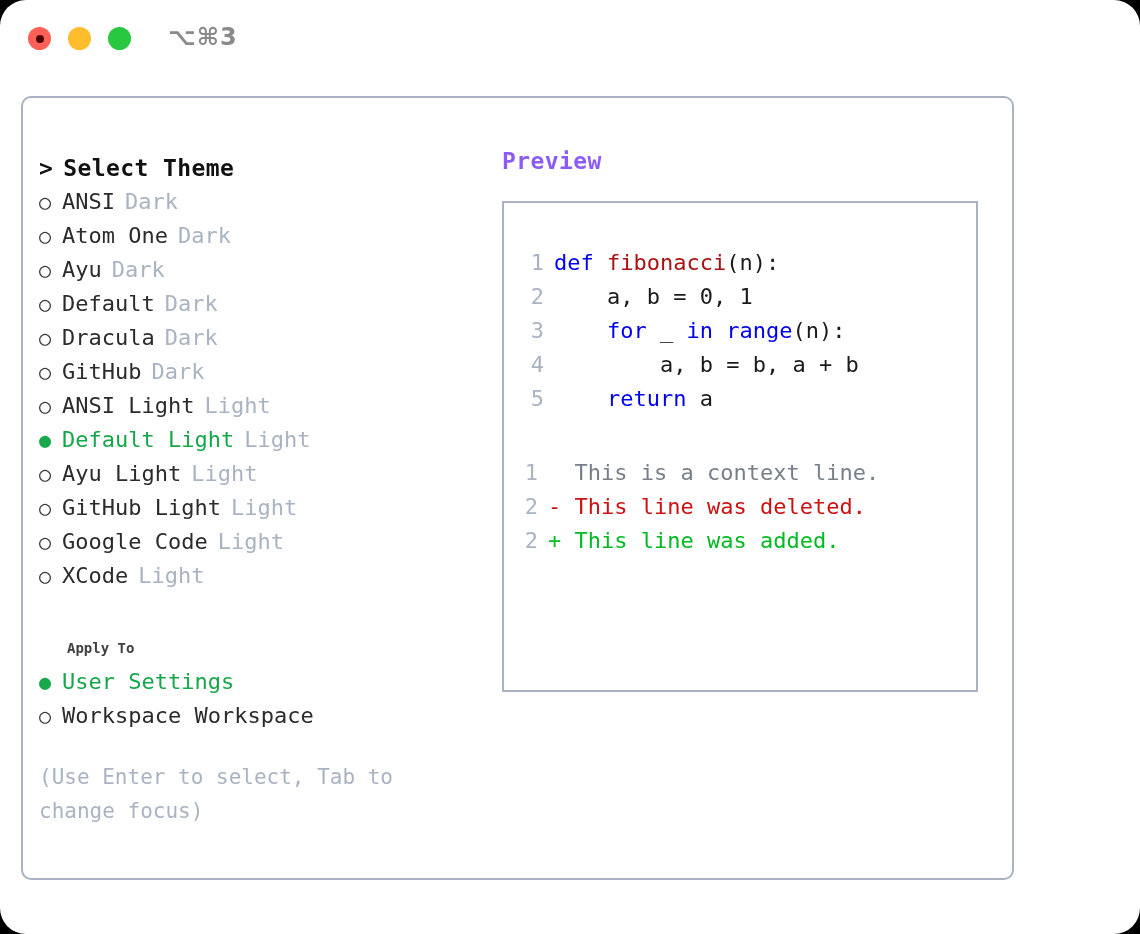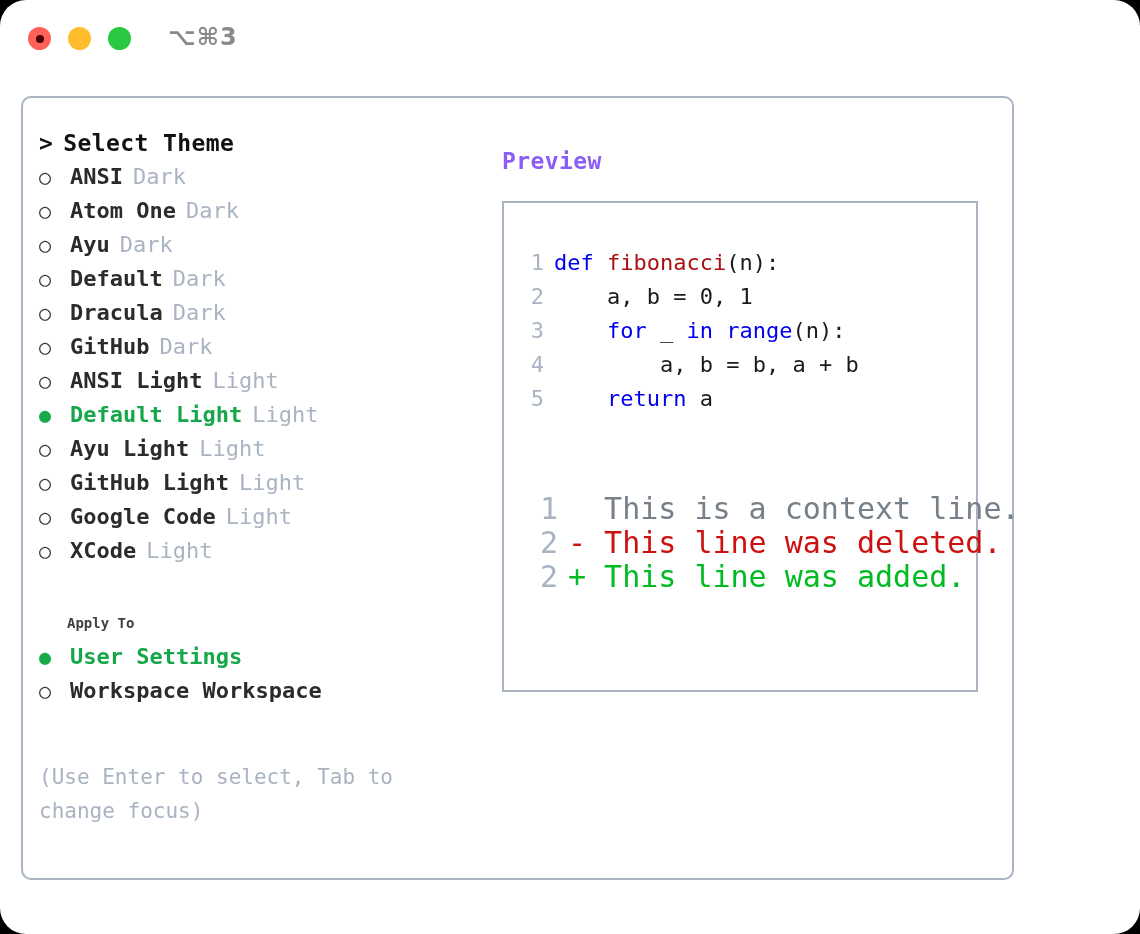--- a/index.html
+++ b/index.html
@@ -71,21 +71,21 @@
     border: 2px solid #a9b3c2;
     border-radius: 10px;
     box-sizing: border-box;
     background: #ffffff;
   }
 
   
   #theme-column {
     position: absolute;
     left: 16px;
-    top: 28px;
+    top: 53px;
     width: 450px;
   }
   .row {
     height: 34px;
     line-height: 34px;
     white-space: nowrap;
     font-size: 22px;
     color: #2b2b2b;
   }
   #theme-header {
@@ -98,21 +98,21 @@
 
   .radio {
     display: inline-block;
     width: 20px;
     text-align: left;
     font-size: 20px;
   }
   .radio.off { color: #3a3a3a; }
   .radio.on  { color: #17a94a; }
 
-  .row-label  { margin-left: 11px; font-weight: bold; }
+  .row-label  { margin-left: 3px; }
   .row-badge  { color: #a9b3c2; margin-left: 10px; }
   .row.selected .row-label { color: #16a74a; }
 
   #applyto-block { margin-top: 38px; }
   #applyto-header {
     margin-left: 28px;
     font-weight: 700;
     font-size: 14px;
     color: #404040;
   }
@@ -165,26 +165,25 @@
     text-align: right;
     color: #a9b3c2;
     margin-right: 10px;
   }
   .tok-kw   { color: #0000ee; }
   .tok-fn   { color: #aa1111; }
   .tok-pl   { color: #1a1a1a; }
 
   #diff-area {
     position: absolute;
-    left: 32px;
+    left: 12px;
     top: 253px;
-    font-size: 30px;
+    font-size: 22px;
     line-height: 34px;
     white-space: pre;
-    margin-top: 36px;
   }
   .diff-ctx { color: #777f88; }
   .diff-del { color: #cc1111; }
   .diff-add { color: #00bb22; }
 </style>
 </head>
 <body>
 
 <div id="app-window">
 

